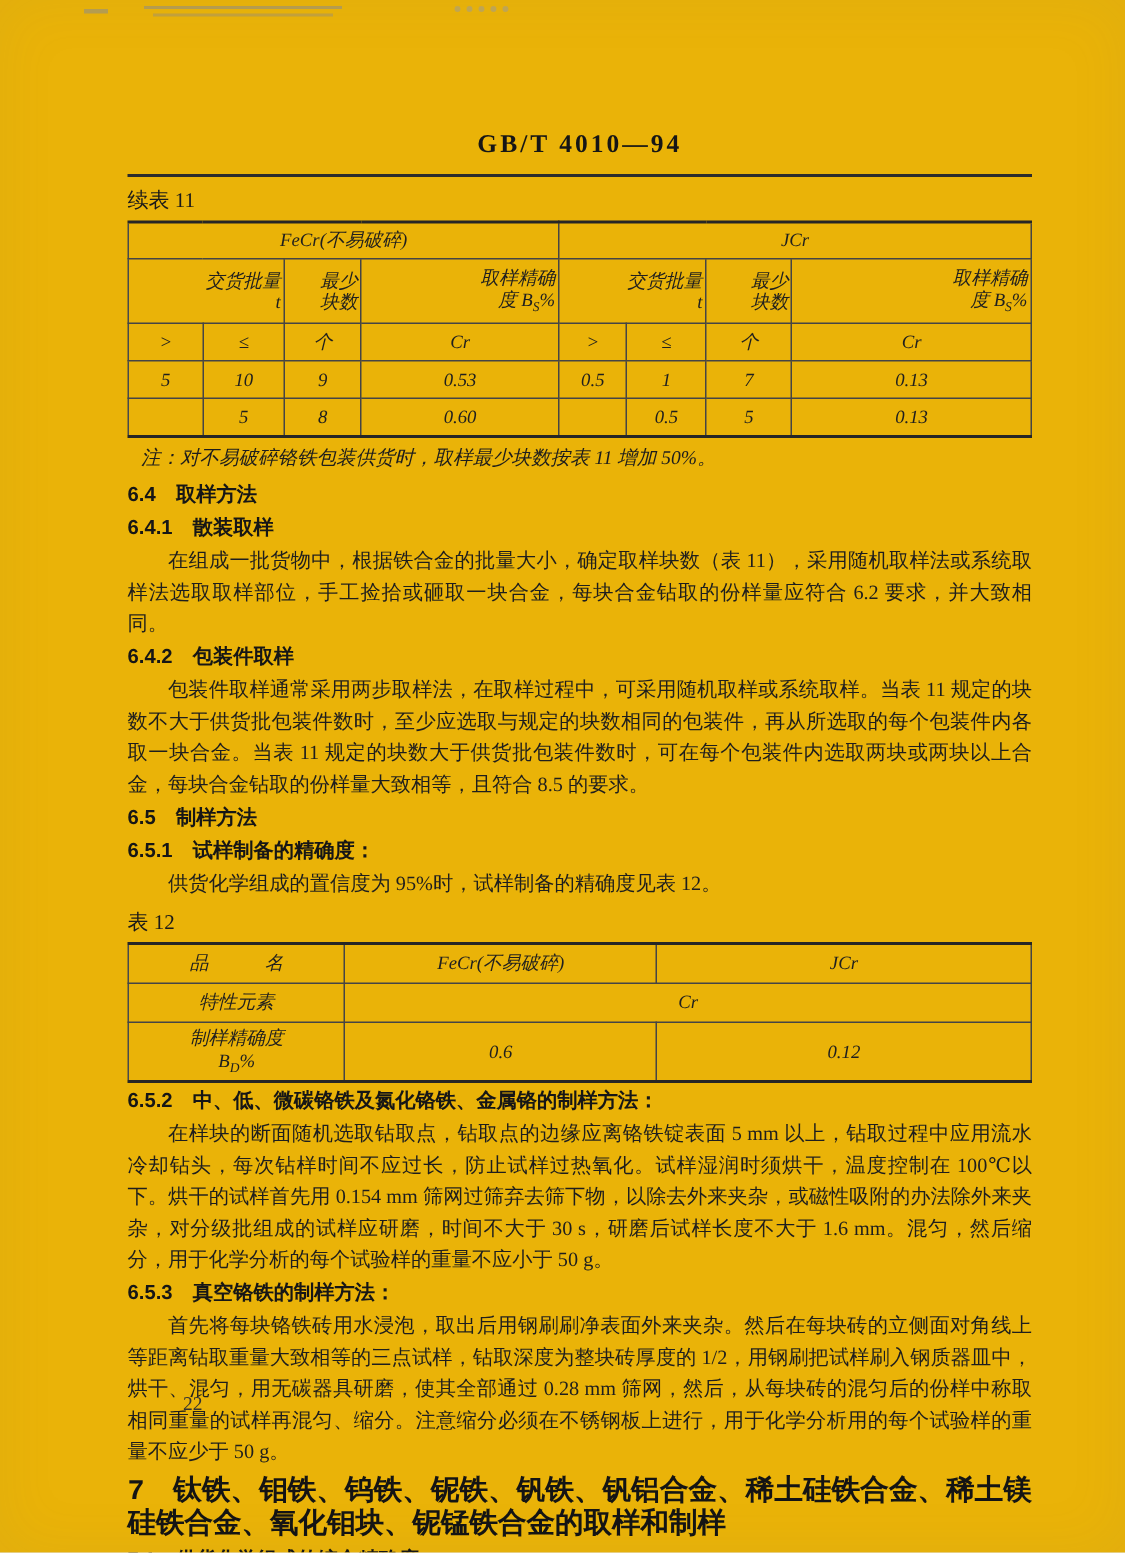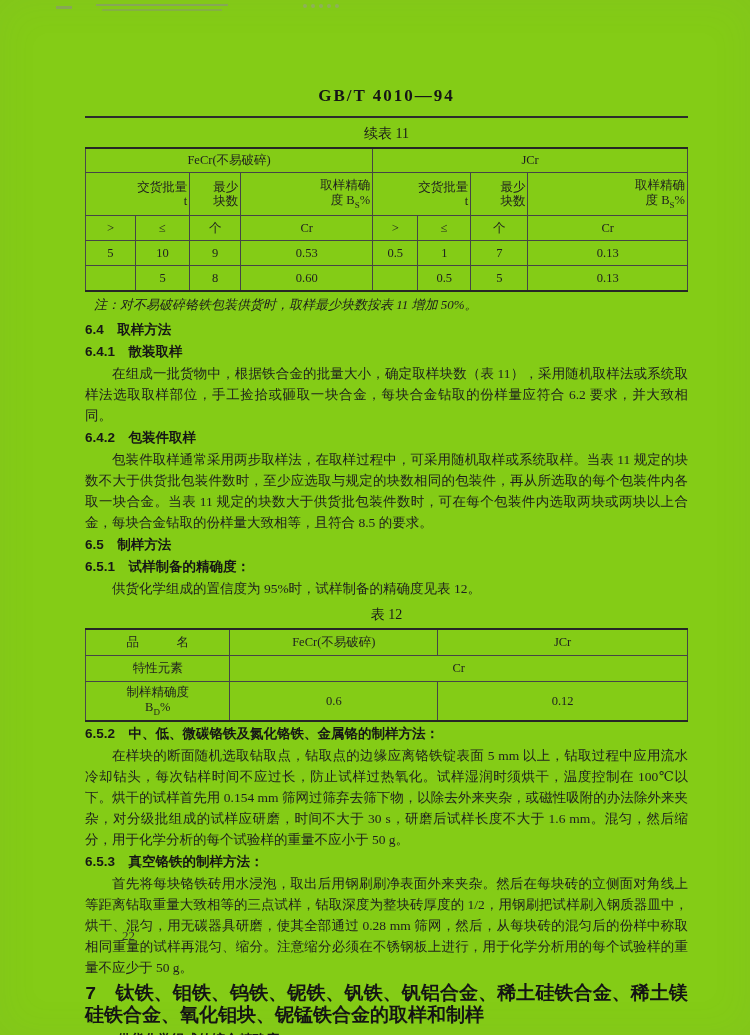--- a/index.html
+++ b/index.html
@@ -1,20 +1,20 @@
 <!DOCTYPE html>
 <html><head>
 <meta charset="utf-8">
 <style>
   html,body { margin:0; padding:0; background:#e8e8e4; }
   .page {
     position:relative;
     width:750px; height:1035px;
     margin:0 auto;
-    background:#84cc16;
+    background:#eab308;
     box-shadow: inset 0 0 40px rgba(120,115,100,0.08);
     overflow:hidden;
     color:#1c1c1c;
     font-family:"Liberation Serif","DejaVu Serif",serif;
   }
   .artifact { position:absolute; background:#8a8a8a; opacity:.55; }
   .a1 { left:56px; top:6px;  width:16px; height:3px; }
   .a2 { left:96px; top:4px;  width:132px; height:2px; }
   .a3 { left:102px; top:9px; width:120px; height:2px; opacity:.4; }
   .a4 { left:303px; top:4px; width:36px; height:4px; background:none;
@@ -23,31 +23,31 @@
   .content { position:absolute; left:85px; top:0; width:603px; padding-top:86px; }
 
   .doc-code {
     text-align:center; font-weight:bold;
     font-size:17px; letter-spacing:2px;
     font-family:"Liberation Serif","DejaVu Serif",serif;
     color:#161616;
   }
   .header-rule { border:none; border-top:2px solid #2c2c2c; margin:10px 0 0 0; }
 
-  .table-caption { text-align:center; font-size:14px; margin:7px 0 4px 0; color:#1a1a1a; }
+  .table-caption { font-size:14px; margin:7px 0 4px 0; color:#1a1a1a; }
 
   table {
     width:100%; border-collapse:collapse; table-layout:fixed;
     font-size:12.5px; color:#1f1f1f;
     border-top:2px solid #262626; border-bottom:2px solid #262626;
   }
   td {
     border:1px solid #454545;
     text-align:center; vertical-align:middle;
-    padding:1px 2px; line-height:1.15;
+    padding:1px 2px; line-height:1.15;font-style:italic;
   }
   table td:first-child { border-left:1px solid #4a4a4a; }
   .t11-group td { height:21px; }
   .t11-sub td   { height:40px;text-align:right; }
   .t11-units td { height:22px; }
   .data-row td  { height:22px; }
   sub { font-size:9px; }
 
   .note { font-size:13px; margin:4px 0 5px 0; padding-left:9px; color:#1d1d1d;font-style:italic; }
 

